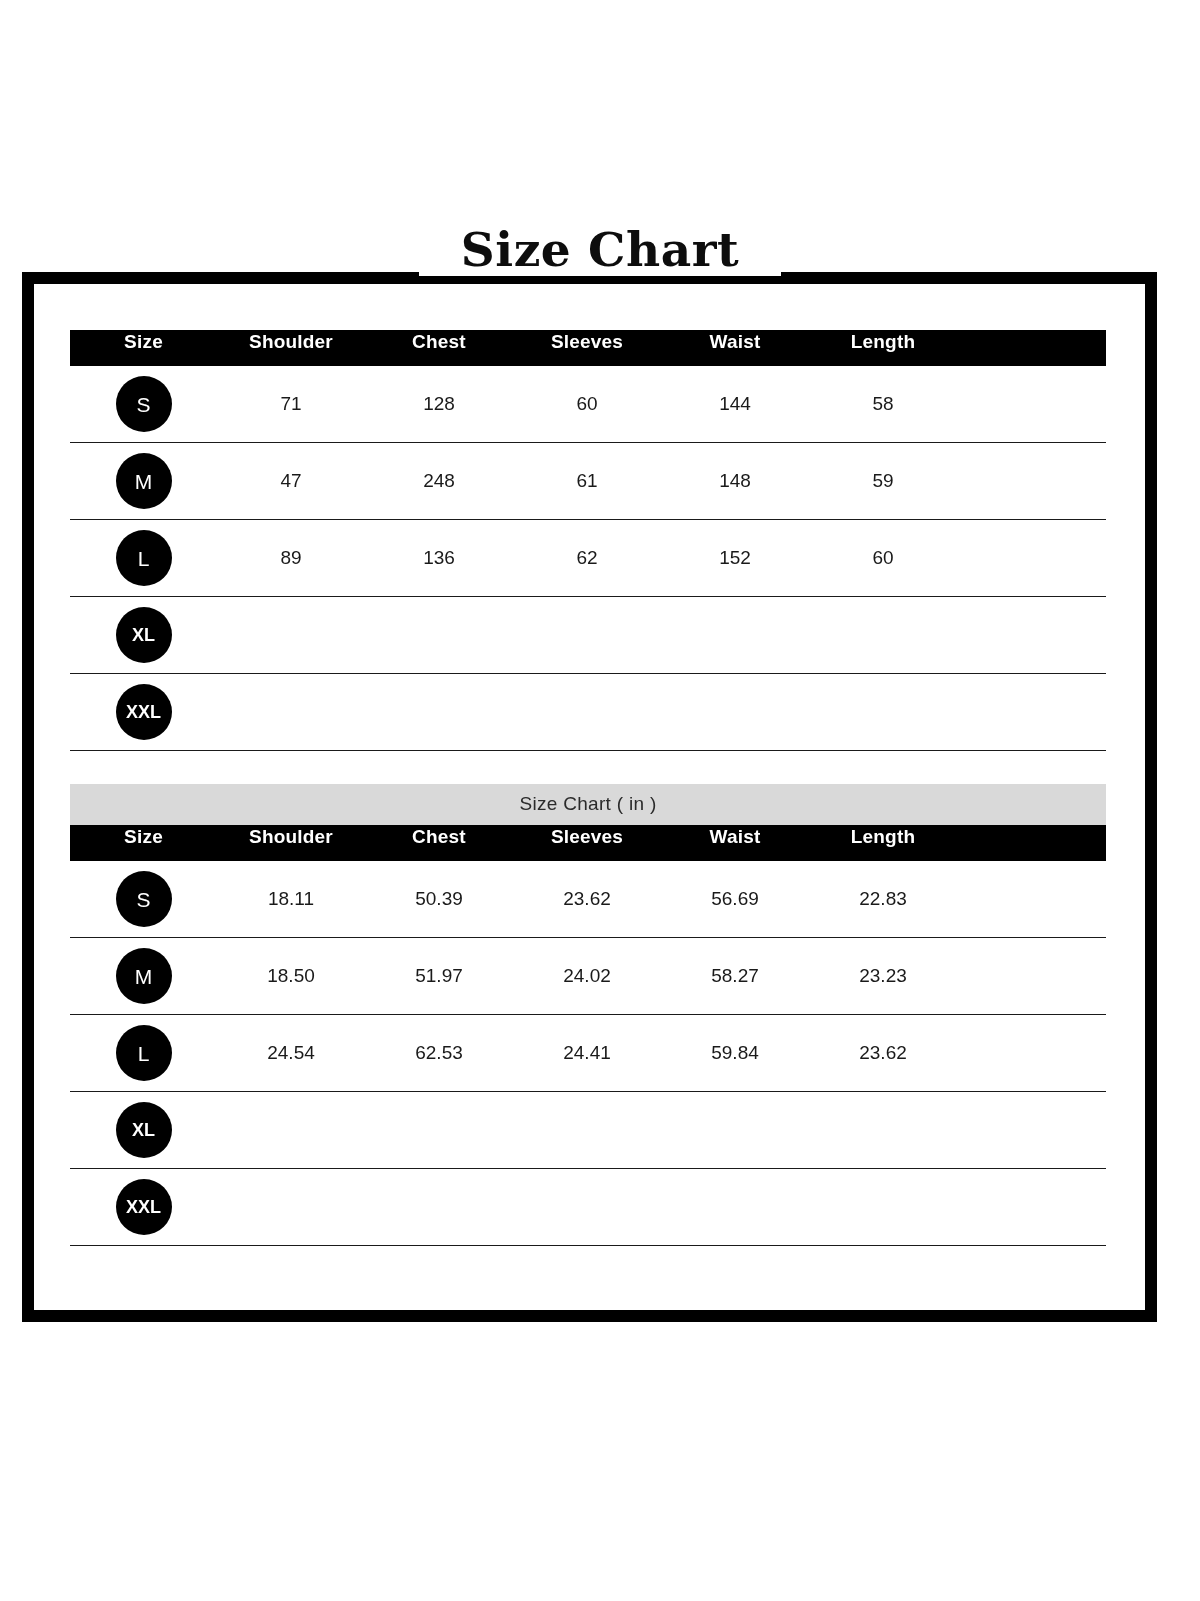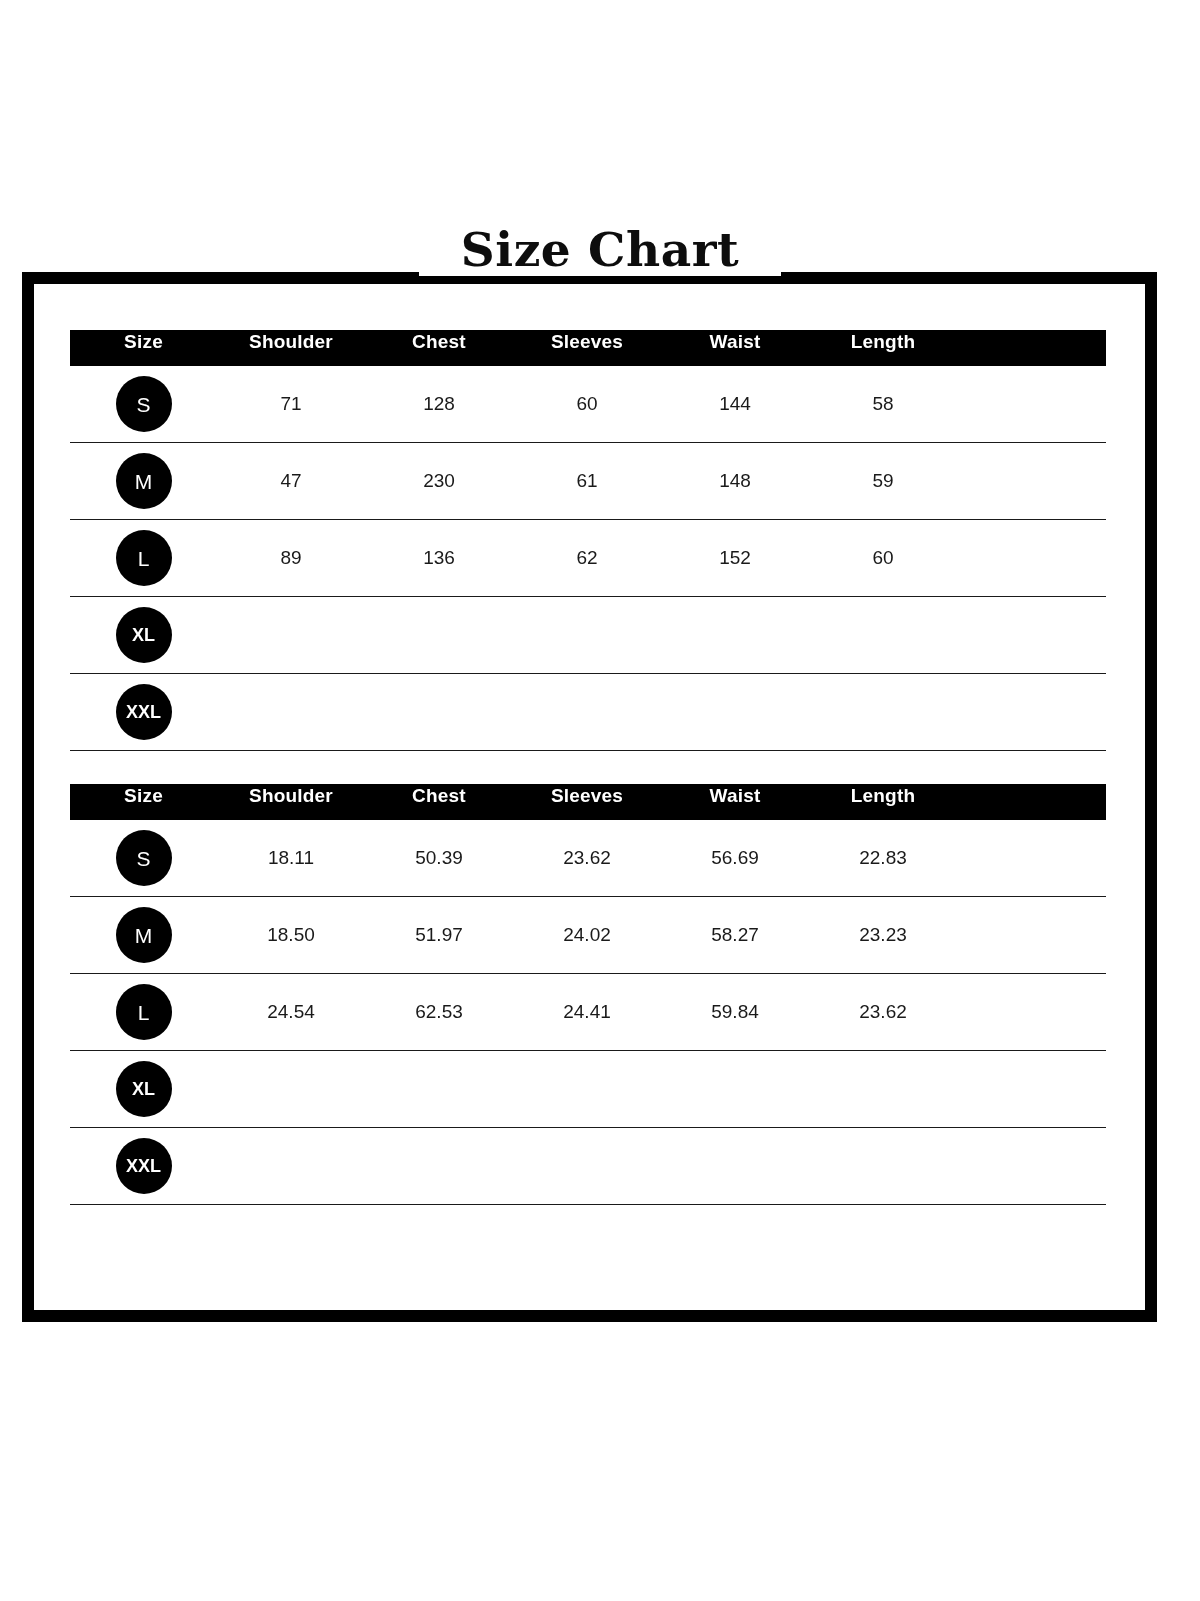--- a/index.html
+++ b/index.html
@@ -169,21 +169,21 @@
         <td>144</td>
         <td>58</td>
         <td></td>
       </tr>
 
       <tr class="data-row">
         <td class="size-cell">
           <span class="size-badge">M</span>
         </td>
         <td>47</td>
-        <td>230</td>
+        <td>248</td>
         <td>61</td>
         <td>148</td>
         <td>59</td>
         <td></td>
       </tr>
 
       <tr class="data-row">
         <td class="size-cell">
           <span class="size-badge">L</span>
         </td>
@@ -227,20 +227,23 @@
     <colgroup>
       <col class="c-size">
         <col class="c-shoulder">
         <col class="c-chest">
       <col class="c-sleeves">
         <col class="c-waist">
         <col class="c-length">
         <col class="c-pad">
     </colgroup>
     <tbody>
+      <tr class="band-row">
+        <td colspan="7">Size Chart ( in )</td>
+      </tr>
       <tr class="head-row">
         <th>Size</th>
         <th>Shoulder</th>
         <th>Chest</th>
         <th>Sleeves</th>
         <th>Waist</th>
         <th>Length</th>
         <th></th>
       </tr>
 

